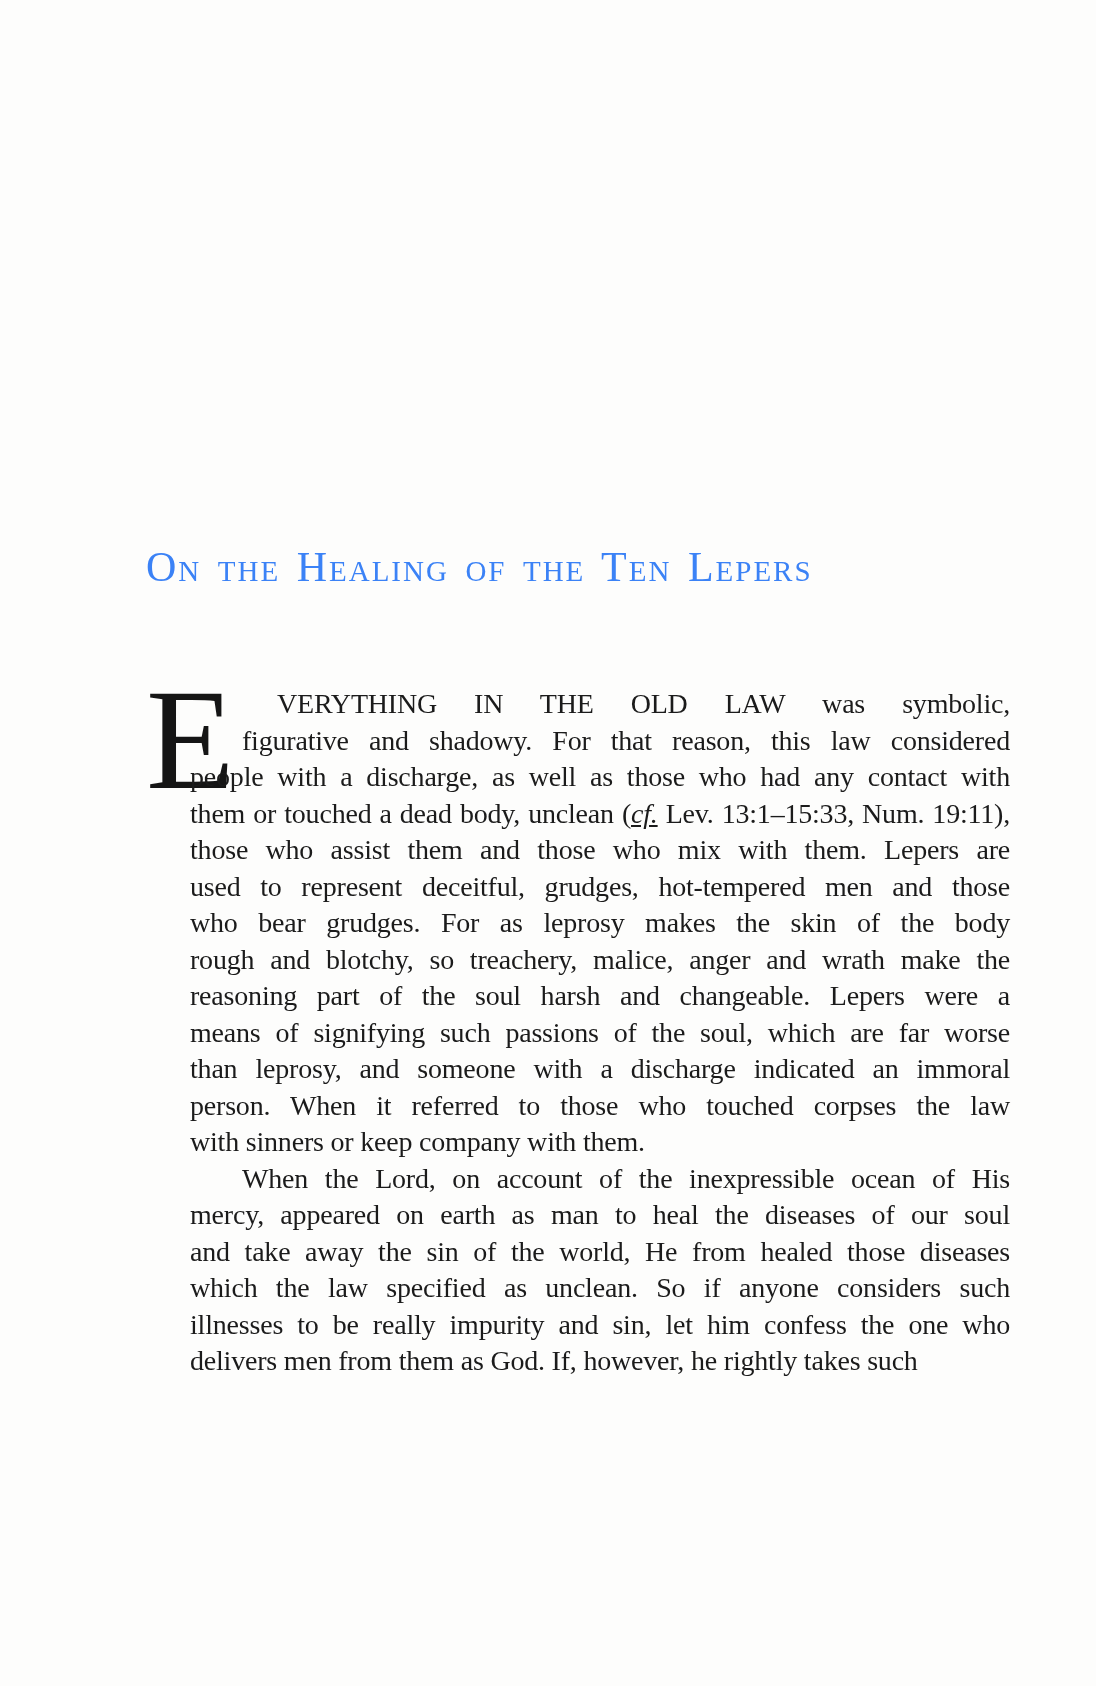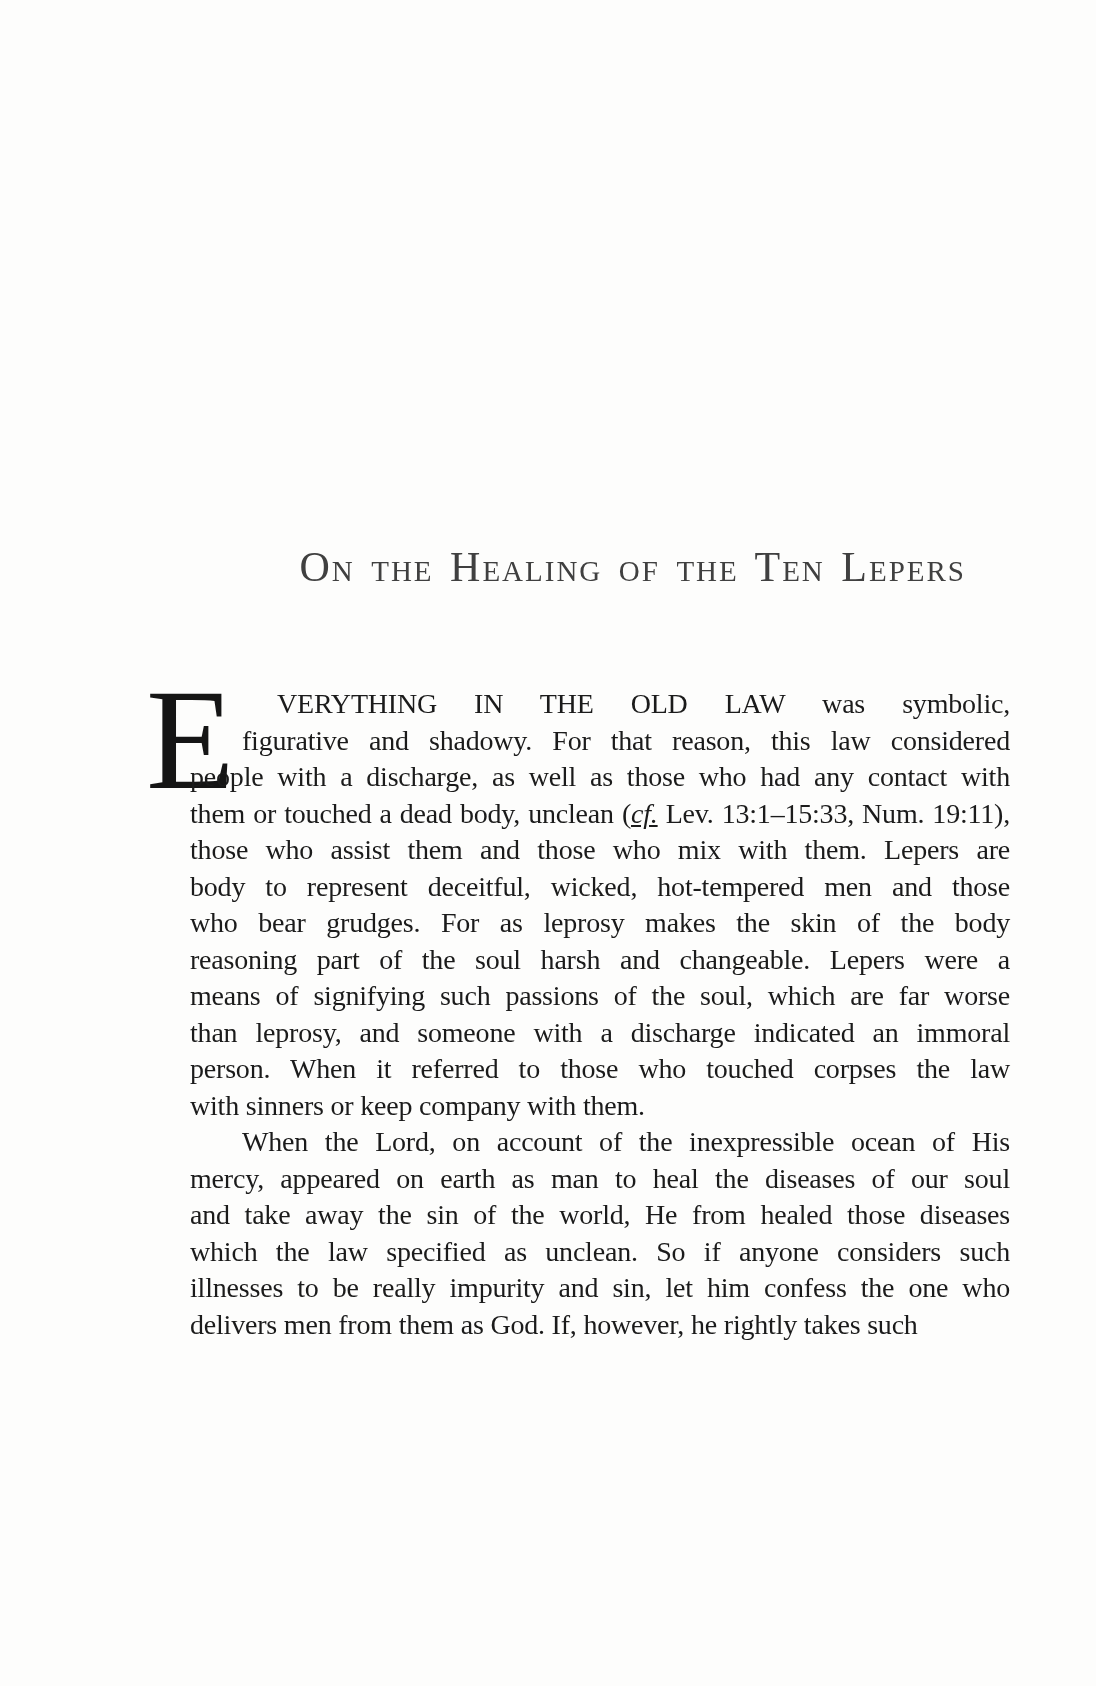--- a/index.html
+++ b/index.html
@@ -15,29 +15,29 @@
     overflow: hidden;
     font-family: "Liberation Serif", "DejaVu Serif", serif;
     color: #1b1b1b;
   }
   .title {
     position: absolute;
     top: 541px;
     left: 146px;
     width: 820px;
     margin: 0;
-    text-align: right;
+    text-align: left;
     font-family: "Liberation Serif", "DejaVu Serif", serif;
     font-weight: normal;
     font-variant: small-caps;
     font-size: 42px;
     line-height: 52px;
     letter-spacing: 2px;
     word-spacing: 4px;
-    color: #404040;
+    color: #3b82f6;
     white-space: nowrap;
   }
   .dropcap {
     position: absolute;
     left: 146px;
     top: 692px;
     height: 95px;
     line-height: 95px;
     font-size: 145px;
     color: #151515;
@@ -81,22 +81,23 @@
   <div class="dropcap">E</div>
 
   <div class="body-text">
     <div id="paragraphs">
         <div class="para para-0">
           <div class="line dc1">VERYTHING IN THE OLD LAW was symbolic,</div>
           <div class="line dc2">figurative and shadowy. For that reason, this law considered</div>
           <div class="line">people with a discharge, as well as those who had any contact with</div>
           <div class="line">them or touched a dead body, unclean (<em>cf.</em> Lev. 13:1–15:33, Num. 19:11),</div>
           <div class="line">those who assist them and those who mix with them. Lepers are</div>
-          <div class="line">body to represent deceitful, wicked, hot-tempered men and those</div>
+          <div class="line">used to represent deceitful, grudges, hot-tempered men and those</div>
           <div class="line">who bear grudges. For as leprosy makes the skin of the body</div>
+          <div class="line">rough and blotchy, so treachery, malice, anger and wrath make the</div>
           <div class="line">reasoning part of the soul harsh and changeable. Lepers were a</div>
           <div class="line">means of signifying such passions of the soul, which are far worse</div>
           <div class="line">than leprosy, and someone with a discharge indicated an immoral</div>
           <div class="line">person. When it referred to those who touched corpses the law</div>
           <div class="line last">with sinners or keep company with them.</div>
         </div>
         <div class="para para-1">
           <div class="line indent">When the Lord, on account of the inexpressible ocean of His</div>
           <div class="line">mercy, appeared on earth as man to heal the diseases of our soul</div>
           <div class="line">and take away the sin of the world, He from healed those diseases</div>

